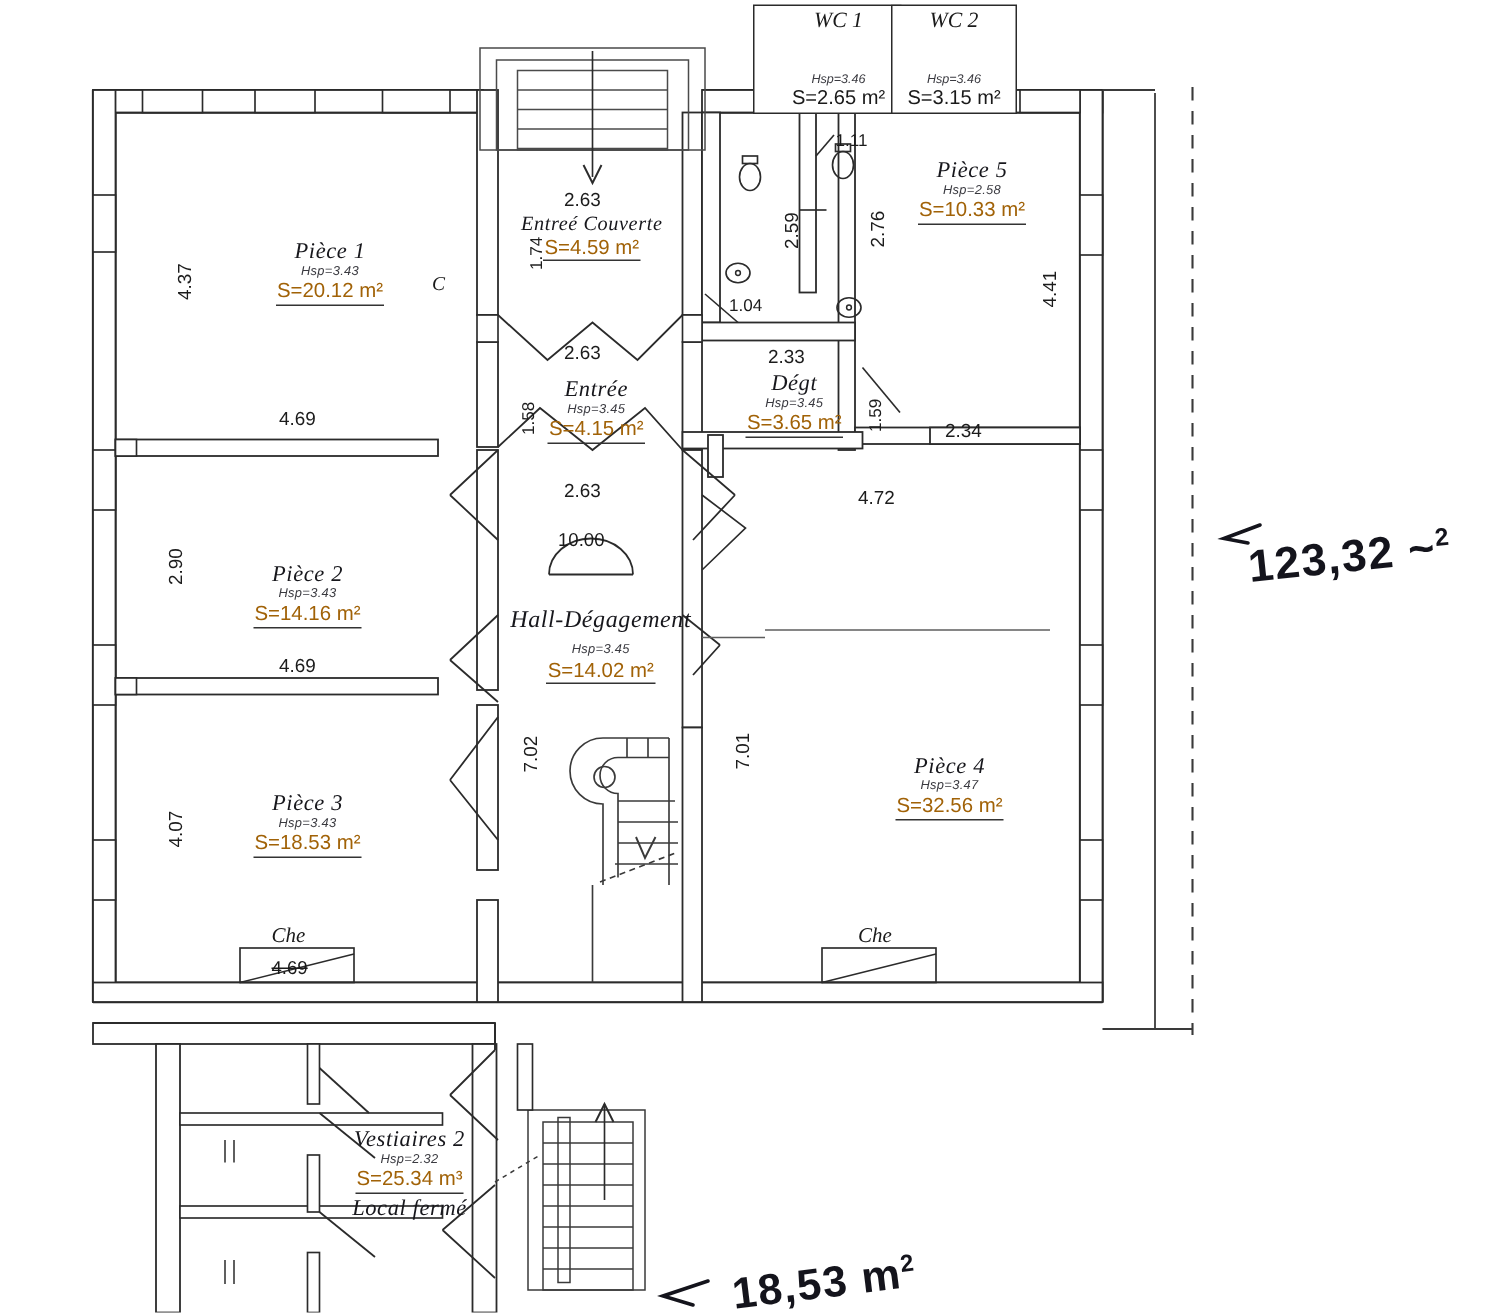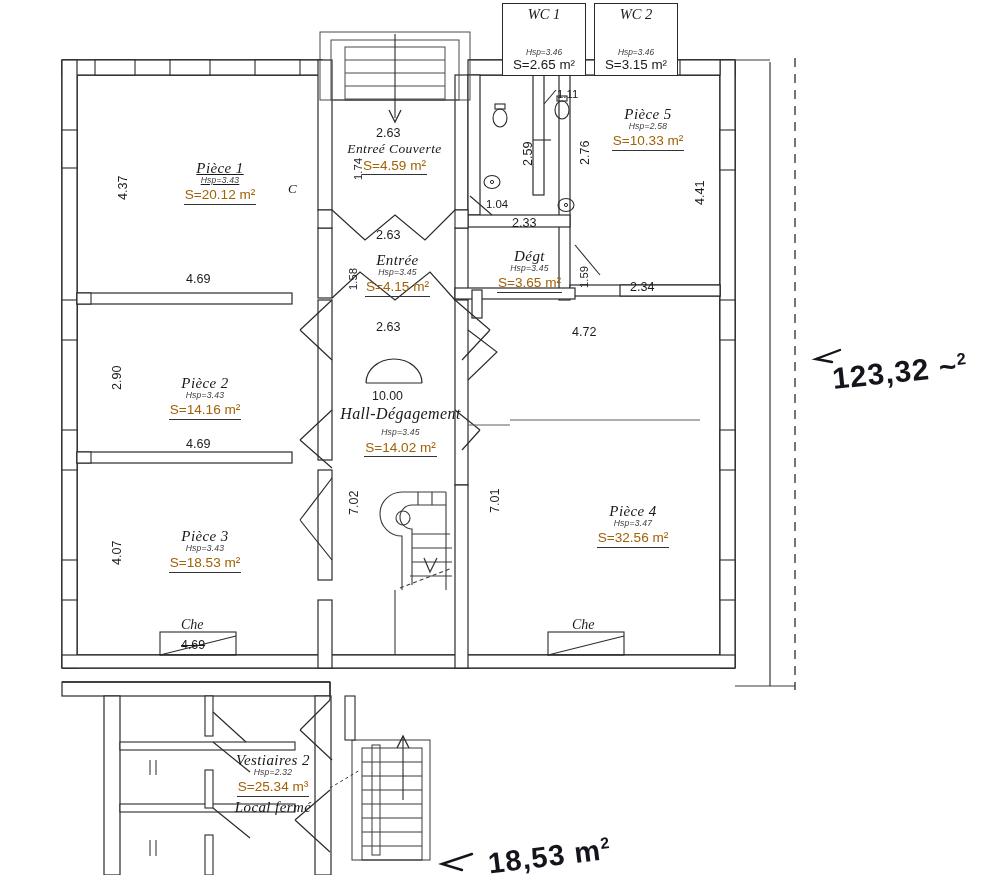--- a/index.html
+++ b/index.html
@@ -265,32 +265,32 @@
       <rect x="345" y="696" width="10" height="44"></rect>
     </g>
   </g>
 
   <g fill="#fff" stroke="#2b2b2b" stroke-width="1.1">
     <rect x="455" y="210" width="13" height="18"></rect>
     <rect x="318" y="210" width="14" height="18"></rect>
   </g>
 </svg>
 
-<div class="wcbox" style="left:502px;top:3px;width:82px;">
+<div class="wcbox" style="left:502px;top:3px;width:82px;padding-left:15px;">
   <div class="t">WC 1</div>
   <div class="h">Hsp=3.46</div>
   <div class="a">S=2.65 m²</div>
 </div>
 <div class="wcbox" style="left:594px;top:3px;width:82px;">
   <div class="t">WC 2</div>
   <div class="h">Hsp=3.46</div>
   <div class="a">S=3.15 m²</div>
 </div>
 
-<div class="lbl" style="left:155px;top:160px;width:130px;text-decoration:underline;">
+<div class="lbl" style="left:155px;top:160px;width:130px;">
   <div class="rname">Pièce 1</div>
   <div class="rhsp">Hsp=3.43</div>
   <div><span class="rarea">S=20.12 m²</span></div>
 </div>
 
 <div class="lbl" style="left:140px;top:375px;width:130px;">
   <div class="rname">Pièce 2</div>
   <div class="rhsp">Hsp=3.43</div>
   <div><span class="rarea">S=14.16 m²</span></div>
 </div>
@@ -336,21 +336,21 @@
   <div><span class="rarea">S=14.02 m²</span></div>
 </div>
 
 <div class="lbl" style="left:208px;top:752px;width:130px;">
   <div class="rname">Vestiaires 2</div>
   <div class="rhsp">Hsp=2.32</div>
   <div><span class="rarea">S=25.34 m³</span></div>
   <div class="rname" style="margin-top:2px">Local fermé</div>
 </div>
 
-<div class="arcnum" style="left:372px;top:389px;">10.00</div>
+<div class="arcnum" style="left:372px;top:353px;">10.00</div>
 
 <div class="che" style="left:181px;top:617px;">Che</div>
 <div class="che" style="left:572px;top:617px;">Che</div>
 <div class="strike" style="left:181px;top:638px;text-decoration:line-through;">4.69</div>
 
 <div class="dim v" style="left:116px;top:200px;">4.37</div>
 <div class="dim v" style="left:110px;top:390px;">2.90</div>
 <div class="dim v" style="left:110px;top:565px;">4.07</div>
 
 <div class="dim v" style="left:693px;top:205px;">4.41</div>
@@ -362,21 +362,21 @@
 <div class="dim v" style="left:521px;top:166px;">2.59</div>
 <div class="dim v" style="left:578px;top:165px;">2.76</div>
 <div class="dim v sm" style="left:578px;top:288px;">1.59</div>
 
 <div class="dim" style="left:376px;top:126px;">2.63</div>
 <div class="dim" style="left:376px;top:228px;">2.63</div>
 <div class="dim" style="left:376px;top:320px;">2.63</div>
 <div class="dim" style="left:186px;top:272px;">4.69</div>
 <div class="dim" style="left:186px;top:437px;">4.69</div>
 <div class="dim sm" style="left:486px;top:198px;">1.04</div>
-<div class="dim" style="left:512px;top:216px;">2.33</div>
+<div class="dim" style="left:512px;top:231px;">2.33</div>
 <div class="dim" style="left:630px;top:280px;">2.34</div>
 <div class="dim" style="left:572px;top:325px;">4.72</div>
 <div class="dim sm" style="left:545px;top:88px;padding-left:12px;">1.11</div>
 
 <svg style="position:absolute;left:810px;top:345px;" width="40" height="30">
   <path d="M30,5 L6,14 L22,17" stroke="#14141c" stroke-width="2.4" fill="none" stroke-linecap="round"></path>
 </svg>
 <div class="hand big" style="left:832px;top:355px;">
   <span>123,32 ~</span><span class="sup">2</span>
 </div>

